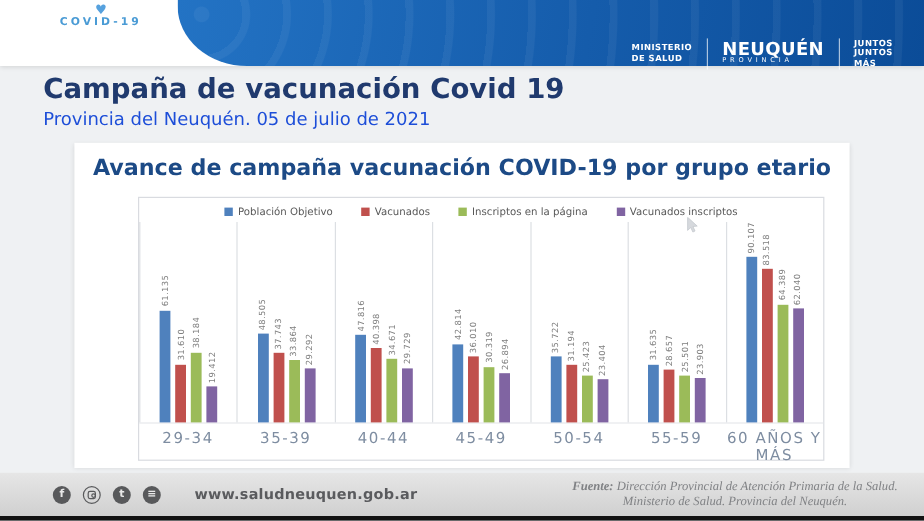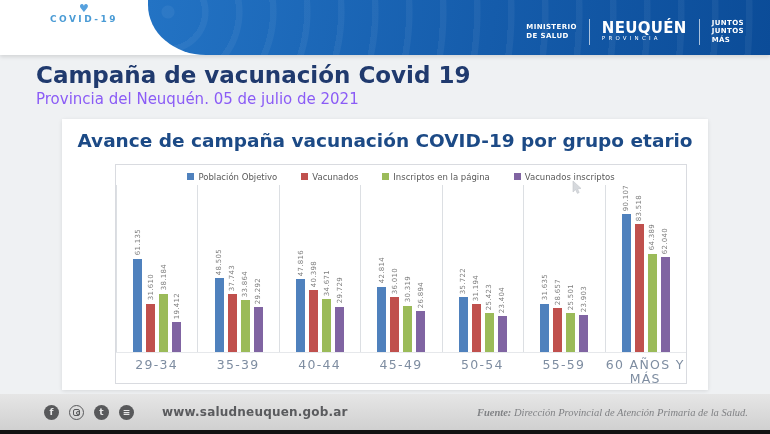--- a/index.html
+++ b/index.html
@@ -18,32 +18,32 @@
     position:absolute; top:0; left:148px; right:0; height:55px;
     background:
       repeating-radial-gradient(circle at 20px 12px, rgba(255,255,255,.05) 0 6px, rgba(255,255,255,0) 7px 34px),
       linear-gradient(100deg,#2373c4 0%, #155cab 55%, #0b4c98 100%);
     border-bottom-left-radius:58px 50px;
   }
   .logo { position:absolute; top:4px; left:34px; width:100px; text-align:center; }
   .logo .heart { color:#56a1de; font-size:11px; line-height:10px; display:block; }
   .logo .l1 { color:#17335f; font-weight:bold; font-size:14.5px; letter-spacing:.5px; line-height:17px; }
   .logo .l2 { color:#4a9bd5; font-weight:bold; font-size:9px; letter-spacing:2.5px; line-height:11px; }
-  .header-right { position:absolute; top:4px; right:26px; height:55px; display:flex; align-items:center; gap:12px; color:#fff; }
+  .header-right { position:absolute; top:17px; right:26px; height:55px; display:flex; align-items:center; gap:12px; color:#fff; }
   .hr-sep { width:1px; height:26px; background:rgba(255,255,255,.65); }
   .ministry { font-size:7px; font-weight:bold; letter-spacing:.4px; line-height:8.5px; }
   .province { text-align:left; }
   .province .nm { font-weight:800; font-size:15px; letter-spacing:.3px; line-height:14px; }
   .province .sb { font-size:5.5px; letter-spacing:3.2px; line-height:7px; }
   .motto { font-size:7px; font-weight:bold; letter-spacing:.4px; line-height:8.5px; }
 
   
   .titles { position:absolute; top:62px; left:36px; }
   .page-title { color:#203a6e; font-weight:bold; font-size:23px; line-height:27px; }
-  .page-subtitle { color:#8b5cf6; font-size:15px; line-height:20px; }
+  .page-subtitle { color:#1d4ed8; font-size:15px; line-height:20px; }
 
   
   .card { position:absolute; left:62px; top:119px; width:646px; height:271px;
           background:#ffffff; box-shadow:0 1px 4px rgba(0,0,0,.10); }
   .chart-title { margin-top:11px; text-align:center; color:#1c4a86; font-weight:bold; font-size:18.5px; }
   .panel { position:absolute; left:53px; right:21px; top:45px; bottom:6px;
            border:1px solid #d9dbe0; background:#fff; }
   .legend { margin-top:5px; display:flex; justify-content:center; gap:24px; height:13px; align-items:center; }
   .legend-item { display:flex; align-items:center; gap:4px;text-align:center; }
   .legend-item .swatch { width:7px; height:7px; display:inline-block; }
@@ -285,15 +285,16 @@
     <div class="soc outline">
         <span class="ig-cam"></span>
       </div>
     <div class="soc">t</div>
     <div class="soc">≡</div>
   </div>
   <div class="footer-url">www.saludneuquen.gob.ar</div>
   <div class="fuente">
     <b>Fuente:</b>
     <span>Dirección Provincial de Atención Primaria de la Salud.</span><br>
+    <span>Ministerio de Salud. Provincia del Neuquén.</span>
   </div>
 </div>
 <div class="bottom-bar"></div>
 
 </body></html>

